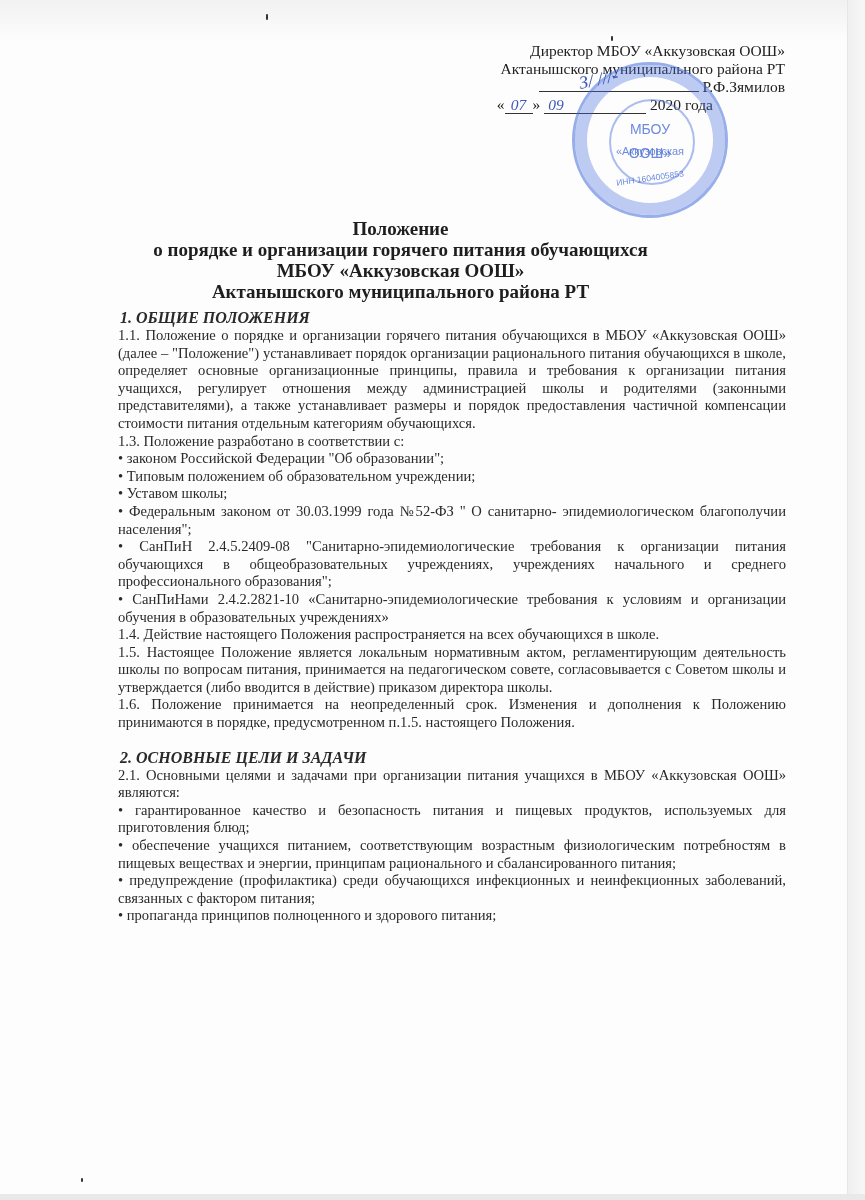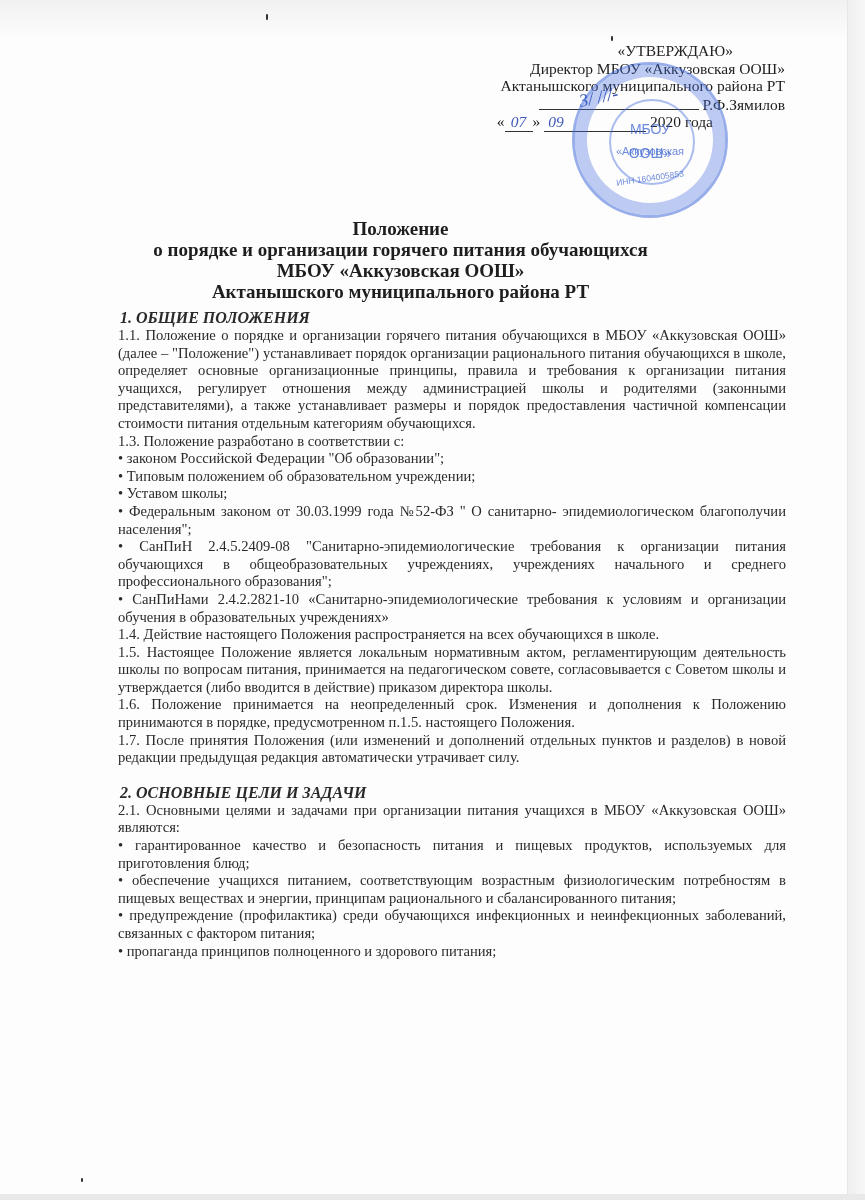--- a/index.html
+++ b/index.html
@@ -88,21 +88,20 @@
 <body>
 
 <div class="page-shade-top"></div>
 <div class="page-edge-right"></div>
 <div class="page-shade-bottom"></div>
 <div class="speck" style="left:266px;top:14px;"></div>
 <div class="speck" style="left:611px;top:36px;height:5px;"></div>
 <div class="speck" style="left:81px;top:1178px;height:4px;"></div>
 
 <div class="approval">
-  <div style="padding-right:52px;">«УТВЕРЖДАЮ»</div>
   <div>Директор МБОУ «Аккузовская ООШ»</div>
   <div>Актанышского муниципального района РТ</div>
   <div>
     <span class="sig-line">
       <span class="sig-scrawl">З/ ///-</span>
     </span><span>Р.Ф.Зямилов</span>
   </div>
   <div class="date-line">
     <span>«</span><span class="date-field date-day">07</span><span>»</span>
     <span class="date-field date-month">09</span>
@@ -131,21 +130,20 @@
   <div class="p">1.3.  Положение разработано в соответствии с:</div>
   <div class="p bullet">законом Российской Федерации "Об образовании";</div>
   <div class="p bullet">Типовым положением об образовательном учреждении;</div>
   <div class="p bullet">Уставом школы;</div>
   <div class="p bullet"> Федеральным  законом   от 30.03.1999 года   №52-ФЗ " О  санитарно- эпидемиологическом благополучии населения";</div>
   <div class="p bullet"> СанПиН 2.4.5.2409-08 "Санитарно-эпидемиологические  требования  к  организации питания обучающихся  в  общеобразовательных  учреждениях,   учреждениях  начального  и  среднего профессионального образования";</div>
   <div class="p bullet">   СанПиНами  2.4.2.2821-10  «Санитарно-эпидемиологические  требования  к  условиям  и организации обучения в образовательных учреждениях»</div>
   <div class="p">1.4.  Действие настоящего Положения  распространяется  на всех обучающихся в  школе.</div>
   <div class="p">1.5.  Настоящее  Положение  является  локальным  нормативным  актом,  регламентирующим деятельность   школы   по   вопросам   питания,   принимается     на   педагогическом   совете, согласовывается  с  Советом  школы   и  утверждается  (либо  вводится  в   действие)  приказом директора школы.</div>
   <div class="p">1.6.   Положение принимается на неопределенный срок. Изменения и дополнения  к  Положению принимаются  в  порядке,  предусмотренном  п.1.5.  настоящего  Положения.</div>
-  <div class="p">1.7.   После принятия Положения (или изменений и дополнений отдельных пунктов  и  разделов)  в новой  редакции  предыдущая  редакция  автоматически  утрачивает силу.</div>
   <div class="gap"></div>
   <div class="section-heading">2.  ОСНОВНЫЕ ЦЕЛИ И ЗАДАЧИ</div>
   <div class="p"> 2.1.   Основными целями и задачами при организации питания учащихся в  МБОУ «Аккузовская ООШ»   являются:</div>
   <div class="p bullet">    гарантированное  качество  и  безопасность  питания  и  пищевых  продуктов, используемых для приготовления блюд;</div>
   <div class="p bullet">  обеспечение   учащихся   питанием,   соответствующим   возрастным   физиологическим потребностям     в     пищевых     веществах     и     энергии,     принципам  рационального  и сбалансированного питания;</div>
   <div class="p bullet">   предупреждение  (профилактика)  среди  обучающихся  инфекционных  и   неинфекционных заболеваний, связанных с фактором питания;</div>
   <div class="p bullet">    пропаганда принципов полноценного и здорового питания;</div>
 </div>
 
 </body></html>

